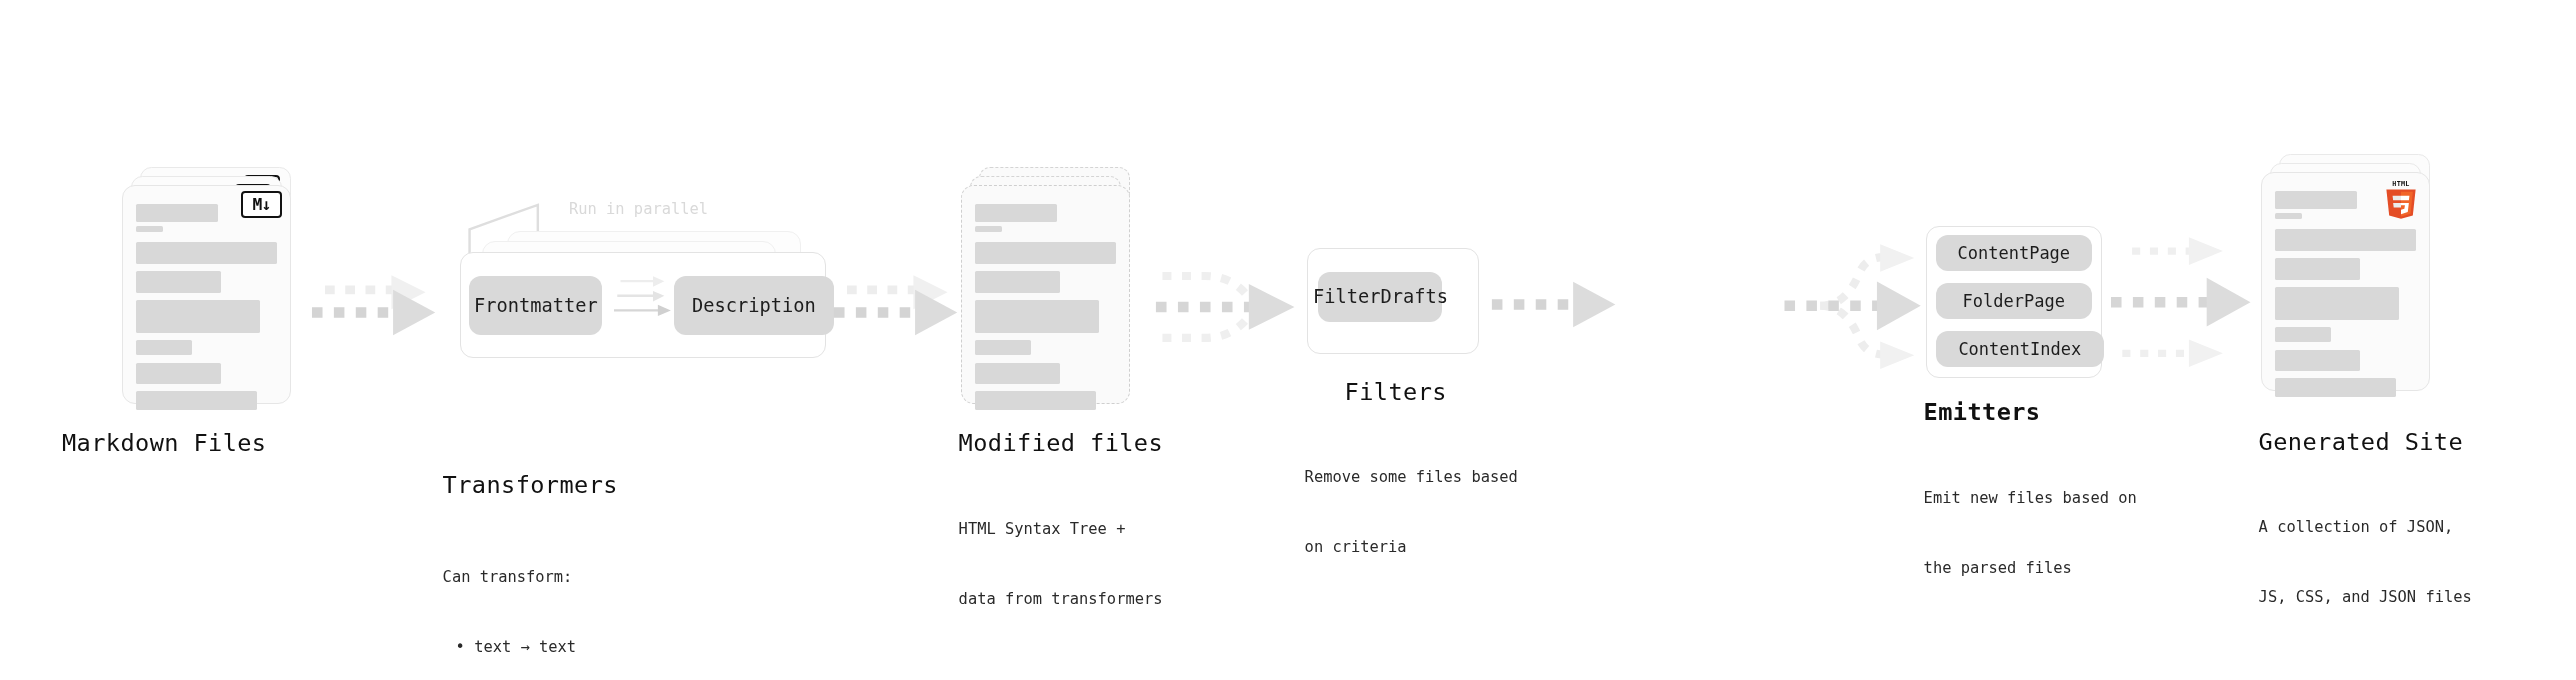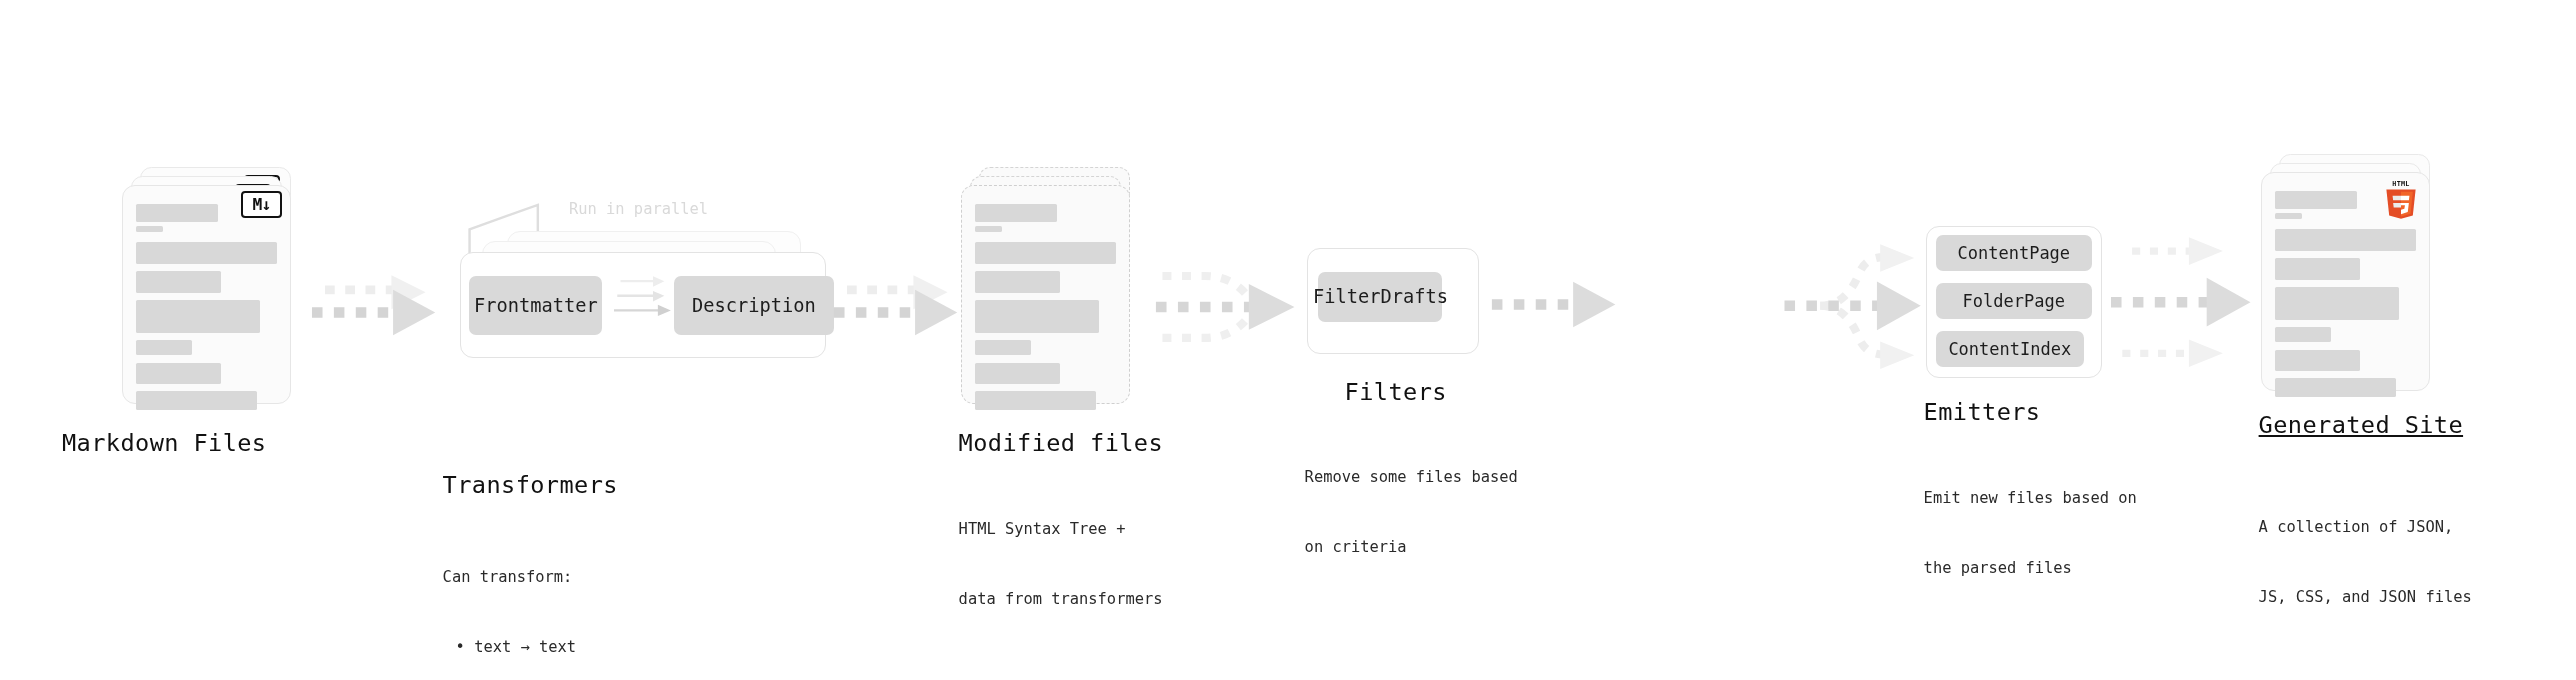--- a/index.html
+++ b/index.html
@@ -74,21 +74,21 @@
   
   .pbox{
     background:#ffffff;
     border:1.6px solid #e3e3e3;
     border-radius:13px;
     box-sizing:border-box;
   }
   .pbox.ghostbox{background:#fdfdfd;border-color:#f0f0f0;}
   .chip{
     background:#d9d9d9;
-    border-radius:7px;
+    border-radius:12px;
     display:flex;align-items:center;justify-content:center;
     font-size:18.7px;color:#1d1d1d;
     box-sizing:border-box;
   }
   .chip.ghostchip{background:#ececec;color:transparent;}
   .chip.ghostchip2{background:#f2f2f2;color:transparent;}
 
   
   .title{
     font-size:23.6px;font-weight:400;color:#111;letter-spacing:0.4px;white-space:nowrap;
@@ -273,23 +273,23 @@
         <line x1="8" y1="86" x2="128" y2="86"></line>
       </g>
       <polygon points="122,56 176,86 122,116" fill="#dcdcdc"></polygon>
     </svg>
   </div>
 
   <div class="node" style="left:1926px;top:226px;">
     <div class="pbox" style="position:absolute;left:0;top:0;width:176px;height:152px;"></div>
     <div class="chip" style="position:absolute;left:9.8px;top:9px;width:156px;height:36px;font-size:17px;">ContentPage</div>
     <div class="chip" style="position:absolute;left:9.8px;top:57px;width:156px;height:36px;font-size:17px;">FolderPage</div>
-    <div class="chip" style="position:absolute;left:9.8px;top:105px;width:148px;height:36px;font-size:17px;">ContentIndex</div>
-
-    <div class="title" style="position:absolute;left:-2.4px;top:172px;">Emitters</div>
+    <div class="chip" style="position:absolute;left:9.8px;top:105px;width:168px;height:36px;font-size:17px;">ContentIndex</div>
+
+    <div class="title" style="position:absolute;left:-2.4px;top:172px;font-weight:bold;">Emitters</div>
     <div class="sub" style="position:absolute;left:-2.4px;top:215px;">
       <span class="li">Emit new files based on</span>
       <span class="li">the parsed files</span>
     </div>
   </div>
 
   <div class="node" style="left:2111px;top:234px;">
     <svg width="146" height="138" viewBox="0 0 180 170">
       <g stroke="#efefef" stroke-width="9" stroke-dasharray="10 12" fill="none">
         <line x1="26" y1="21" x2="98" y2="21"></line>
@@ -328,21 +328,21 @@
           <div class="bar b1"></div>
           <div class="bar b2"></div>
           <div class="bar b3"></div>
           <div class="bar b4"></div>
           <div class="bar b5"></div>
           <div class="bar b6"></div>
           <div class="bar b7"></div>
         </div>
       </div>
     </div>
-    <div class="title" style="position:absolute;left:-2.4px;top:257px;text-decoration:underline;">Generated Site</div>
+    <div class="title" style="position:absolute;left:-2.4px;top:274px;">Generated Site</div>
     <div class="sub" style="position:absolute;left:-2.4px;top:316px;">
       <span class="li">A collection of JSON,</span>
       <span class="li">JS, CSS, and JSON files</span>
     </div>
   </div>
 
 </div>
 
 
 </body></html>

